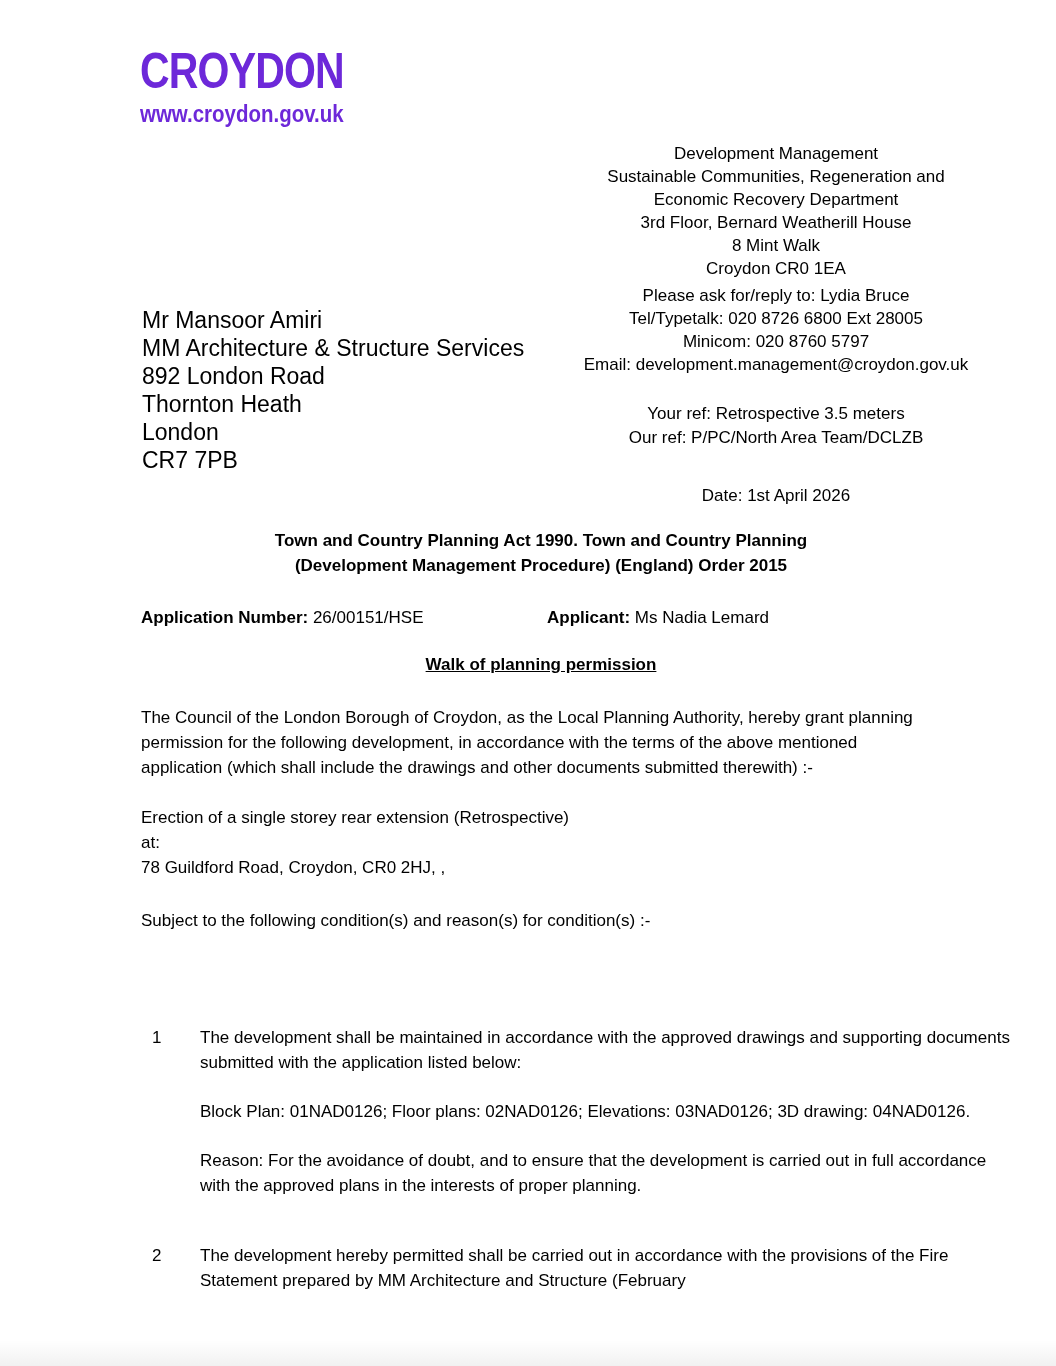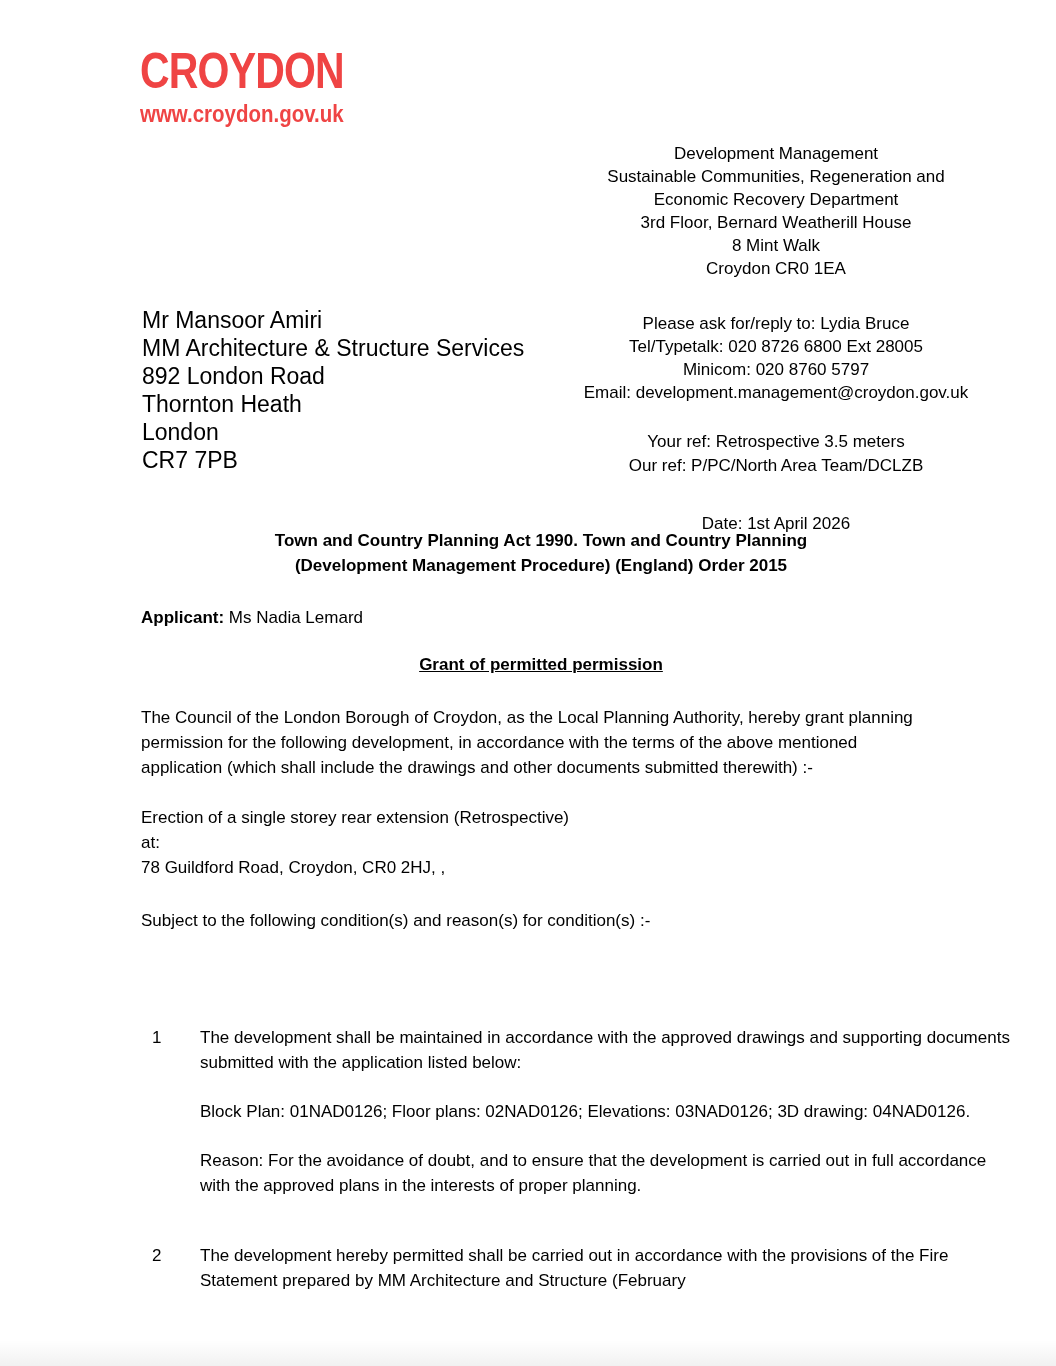--- a/index.html
+++ b/index.html
@@ -10,40 +10,40 @@
   }
   .page {
     position:relative;
     width:1056px;
     height:1366px;
     background:#ffffff;
     overflow:hidden;
   }
 
   
-  .logo-block { position:absolute; left:140px; top:46px; color:#ef4444; }
+  .logo-block { position:absolute; left:140px; top:46px; color:#6d28d9; }
   .logo-word {
     font-size:50px; font-weight:700; line-height:1;
     letter-spacing:-1px;
     transform:scaleX(0.82); transform-origin:0 0;
     white-space:nowrap;
   }
   .logo-url {
     font-size:23px; font-weight:700; line-height:1;
     margin-top:7px;
     transform:scaleX(0.89); transform-origin:0 0;
     white-space:nowrap;
   }
 
   
   .sender-block {
     position:absolute; left:546px; top:142px;
     font-size:17px; line-height:23px; width:460px;text-align:center;
   }
-  .sender-contact { margin-top:32px; }
+  .sender-contact { margin-top:4px; }
   .sender-refs { margin-top:26px; line-height:24px; }
   .sender-date { margin-top:34px; }
 
   
   .recipient-block {
     position:absolute; left:142px; top:306px;
     font-size:23px; line-height:28px; width:400px;
   }
 
   
@@ -119,24 +119,25 @@
   </div>
 
   <div class="main">
 
     <div class="doc-title">
       <div>Town and Country Planning Act 1990. Town and Country Planning</div>
       <div>(Development Management Procedure) (England) Order 2015</div>
     </div>
 
     <div class="app-row">
+      <div class="app-left"><span class="label">Application Number:</span><span> 26/00151/HSE</span></div>
       <div class="app-right"><span class="label">Applicant:</span><span> Ms Nadia Lemard</span></div>
     </div>
 
-    <div class="grant-heading">Grant of permitted permission</div>
+    <div class="grant-heading">Walk of planning permission</div>
 
     <div class="intro">The Council of the London Borough of Croydon, as the Local Planning Authority, hereby grant planning permission for the following development, in accordance with the terms of the above mentioned application (which shall include the drawings and other documents submitted therewith) :-</div>
 
     <div class="dev-block">
       <div>Erection of a single storey rear extension (Retrospective)</div>
       <div>at:</div>
       <div>78 Guildford Road, Croydon, CR0 2HJ, ,</div>
     </div>
 
     <div class="subject-line">Subject to the following condition(s) and reason(s) for condition(s) :-</div>

